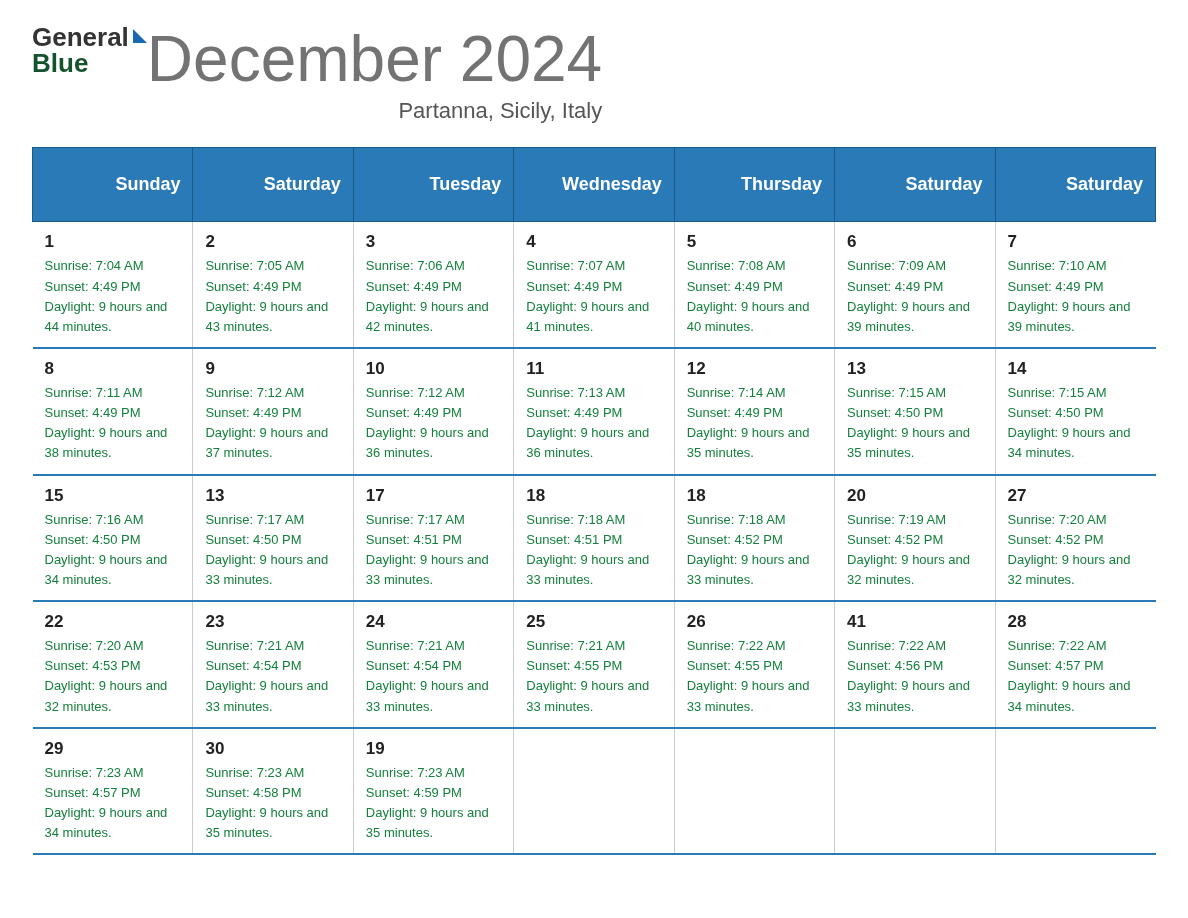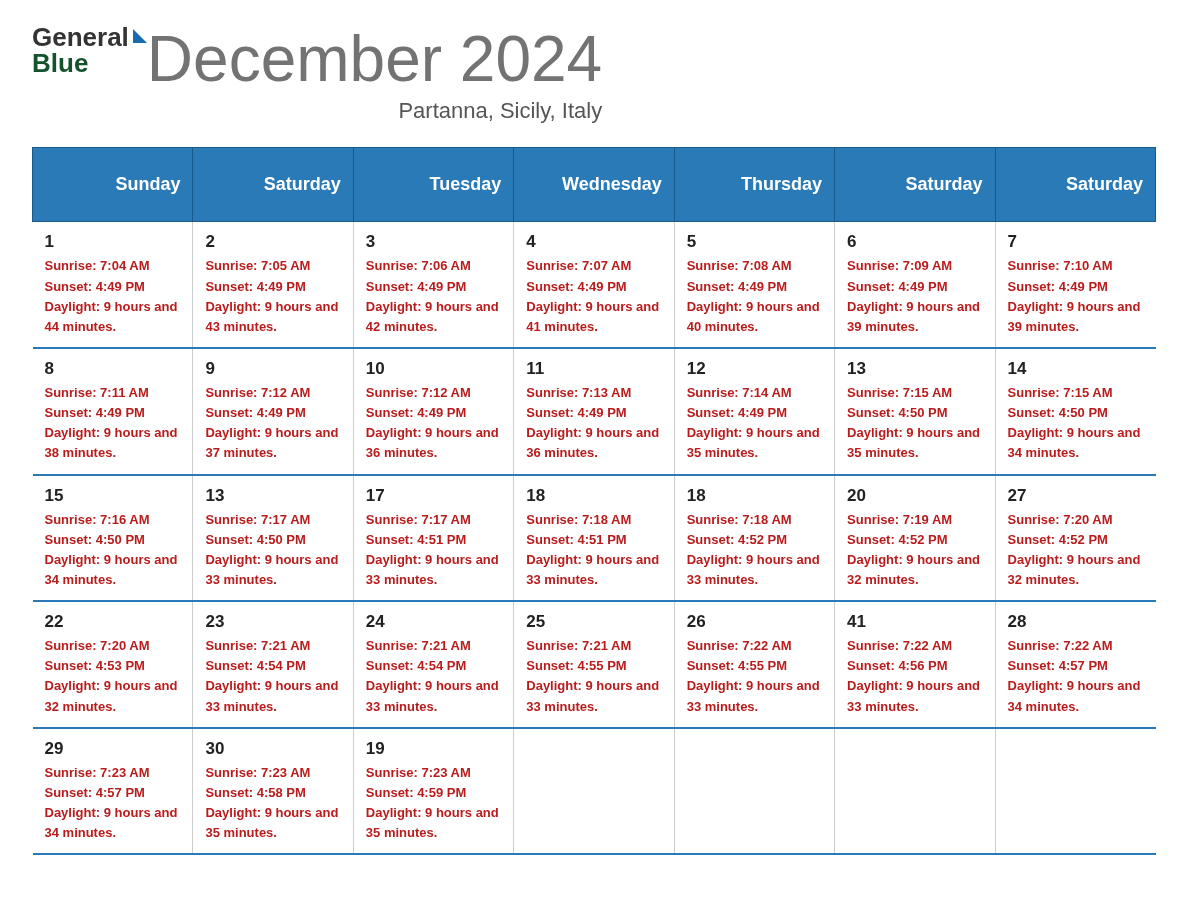--- a/index.html
+++ b/index.html
@@ -103,23 +103,22 @@
     .day-number {
       font-size: 17px;
       font-weight: bold;
       color: #222;
       display: block;
       margin-bottom: 4px;
     }
 
     .day-info {
       font-size: 13px;
-      color: #b91c1c;
+      color: #15803d;
       line-height: 1.55;
-      font-weight: bold;
     }
 
     .empty-cell {
       background: #fff;
     }
   </style>
 </head>
 <body>
 
 <div class="header">

